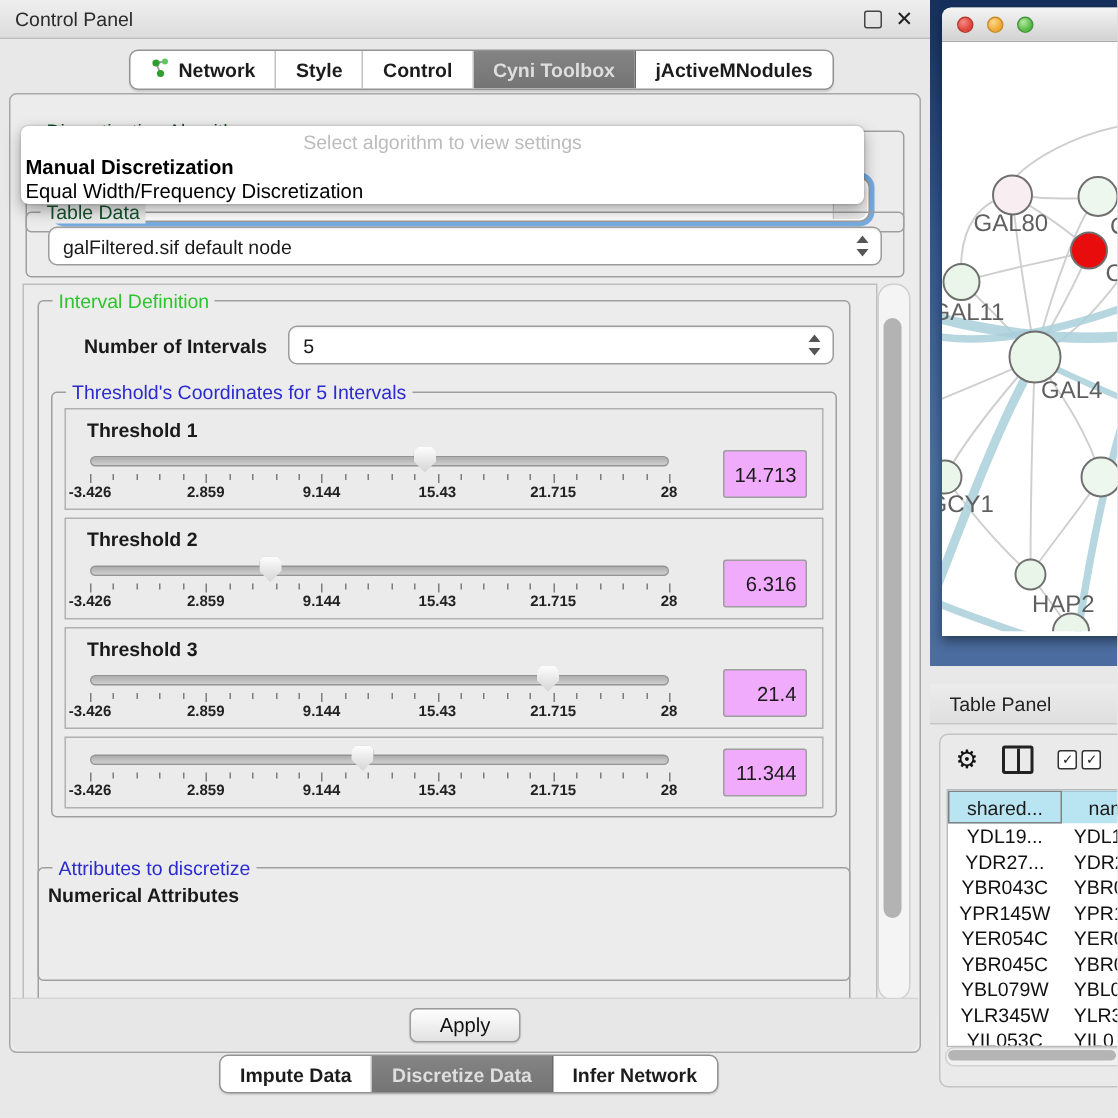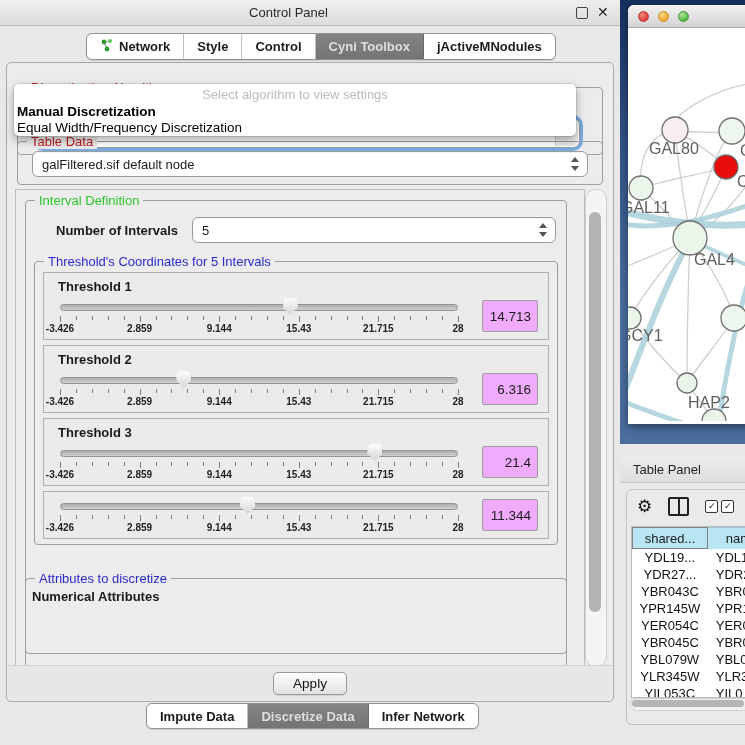--- a/index.html
+++ b/index.html
@@ -2,40 +2,40 @@
 <html><head>
 <meta charset="utf-8">
 <style>
   html,body{margin:0;padding:0;}
   body{width:745px;height:745px;overflow:hidden;background:#e8e8e8;
        font-family:"Liberation Sans","DejaVu Sans",sans-serif;font-size:13px;color:#1a1a1a;position:relative;}
   
   .ctrl{position:absolute;left:0;top:0;width:620px;height:745px;background:#e8e8e8;}
   .titlebar{position:absolute;left:0;top:0;width:620px;height:26px;background:linear-gradient(#efefef,#dcdcdc);
             border-bottom:1px solid #bdbdbd;display:flex;align-items:center;padding:0 10px;box-sizing:border-box;}
-  .titlebar .t{flex:1;font-size:13px;color:#2a2a2a;text-align:center;}
+  .titlebar .t{flex:1;font-size:13px;color:#2a2a2a;}
   .tb-ico{width:13px;height:13px;margin-left:9px;position:relative;cursor:default;}
   .float-ico{border:1.5px solid #444;border-radius:2px;width:10px;height:10px;}
   .close-ico{font-weight:bold;font-size:14px;color:#222;line-height:13px;}
   
   .segbar{position:absolute;display:flex;border:1px solid #939393;border-radius:6px;background:#fff;overflow:hidden;
           box-shadow:0 1px 1px rgba(0,0,0,.12);}
   .seg{padding:4px 13px;font-weight:700;color:#1c1c1c;border-right:1px solid #c2c2c2;display:flex;align-items:center;gap:5px;white-space:nowrap;}
   .seg:last-child{border-right:none;}
   .seg.selected{background:linear-gradient(#848484,#747474);color:#dedede;border-right-color:#6a6a6a;}
   .topbar{left:86px;top:33px;height:25px;}
   .botbar{left:146px;top:703px;height:24px;}
   
   .mainpanel{position:absolute;left:6px;top:62px;width:606px;height:638px;background:#ececec;
              border:1px solid #a8a8a8;border-radius:5px;}
   .group{position:absolute;border:1px solid #9f9f9f;border-radius:4px;}
   .gtitle{position:absolute;top:-8px;left:9px;background:#ececec;padding:0 4px;font-size:13px;}
   .gtitle.green{color:#2dc52d;}
   .gtitle.blue{color:#2a2ad0;}
-  .gtitle.dark{color:#b91c1c;}
+  .gtitle.dark{color:#14532d;}
   
   .algo-combo{position:absolute;left:18px;top:30px;right:22px;height:28px;background:#fff;border:1px solid #9c9c9c;
               border-radius:7px;box-shadow:0 0 0 3px rgba(98,160,222,.85);}
   .algo-combo .stepbtn{position:absolute;right:1px;top:1px;bottom:1px;width:22px;border-left:1px solid #c9c9c9;border-radius:0 6px 6px 0;background:linear-gradient(#fdfdfd,#e7e7e7);}
   
   .popup{position:absolute;left:14px;top:84px;width:562px;height:52px;background:#fff;border-radius:5px;
          box-shadow:0 4px 10px rgba(0,0,0,.35),0 0 0 1px rgba(0,0,0,.08);z-index:50;padding-top:3px;box-sizing:border-box;}
   .popup .prompt{text-align:center;color:#bcbcbc;font-size:13px;height:17px;}
   .popup .opt{padding:0 3px;height:16px;line-height:16px;font-size:13.5px;color:#000;}
   .popup .opt.bold{font-weight:700;}
@@ -47,21 +47,21 @@
   .stepper:before{top:0;border-bottom:5px solid #555;}
   .stepper:after{bottom:0;border-top:5px solid #555;}
   
   .viewport{position:absolute;left:8px;top:126px;width:568px;height:476px;border:1px solid #bdbdbd;background:#ececec;overflow:hidden;}
   .vscroll{position:absolute;left:578px;top:126px;width:20px;height:476px;background:#f4f4f4;border:1px solid #cfcfcf;border-radius:10px;}
   .vscroll .thumb{position:absolute;left:3px;width:12px;border-radius:6px;background:#b3b3b3;}
   
   .threshold-panel{background:#ebebeb;border:1px solid #b0b0b0;margin:0 8px 5px 8px;padding:4px 10px 4px 12px;}
   .threshold-title{font-weight:700;font-size:13px;margin:2px 0 3px 2px;}
   .threshold-row{display:flex;align-items:center;}
-  .slider{position:relative;flex:1;height:38px;margin:0 24px 0 4px;}
+  .slider{position:relative;flex:1;height:38px;margin:0 36px 0 4px;}
   .slider-track{position:absolute;top:7px;left:0;right:0;height:5px;border:1px solid #949494;border-radius:4px;
                 background:linear-gradient(#adadad,#cfcfcf);}
   .slider-thumb{position:absolute;top:1px;width:15px;height:17px;margin-left:-7px;
                 background:linear-gradient(#fdfdfd,#d5d5d5);filter:drop-shadow(0 0 1px #787878);
                 clip-path:polygon(20% 0,80% 0,100% 20%,100% 56%,50% 100%,0 56%,0 20%);}
   .slider-scale{position:absolute;left:0;right:0;top:19px;height:19px;}
   .tick{position:absolute;width:1px;background:#7d7d7d;top:0;}
   .tick.major{height:6px;}
   .tick.minor{height:4px;}
   .ticklabel{position:absolute;top:7px;transform:translateX(-50%);font-size:10px;font-weight:700;color:#222;white-space:nowrap;}

